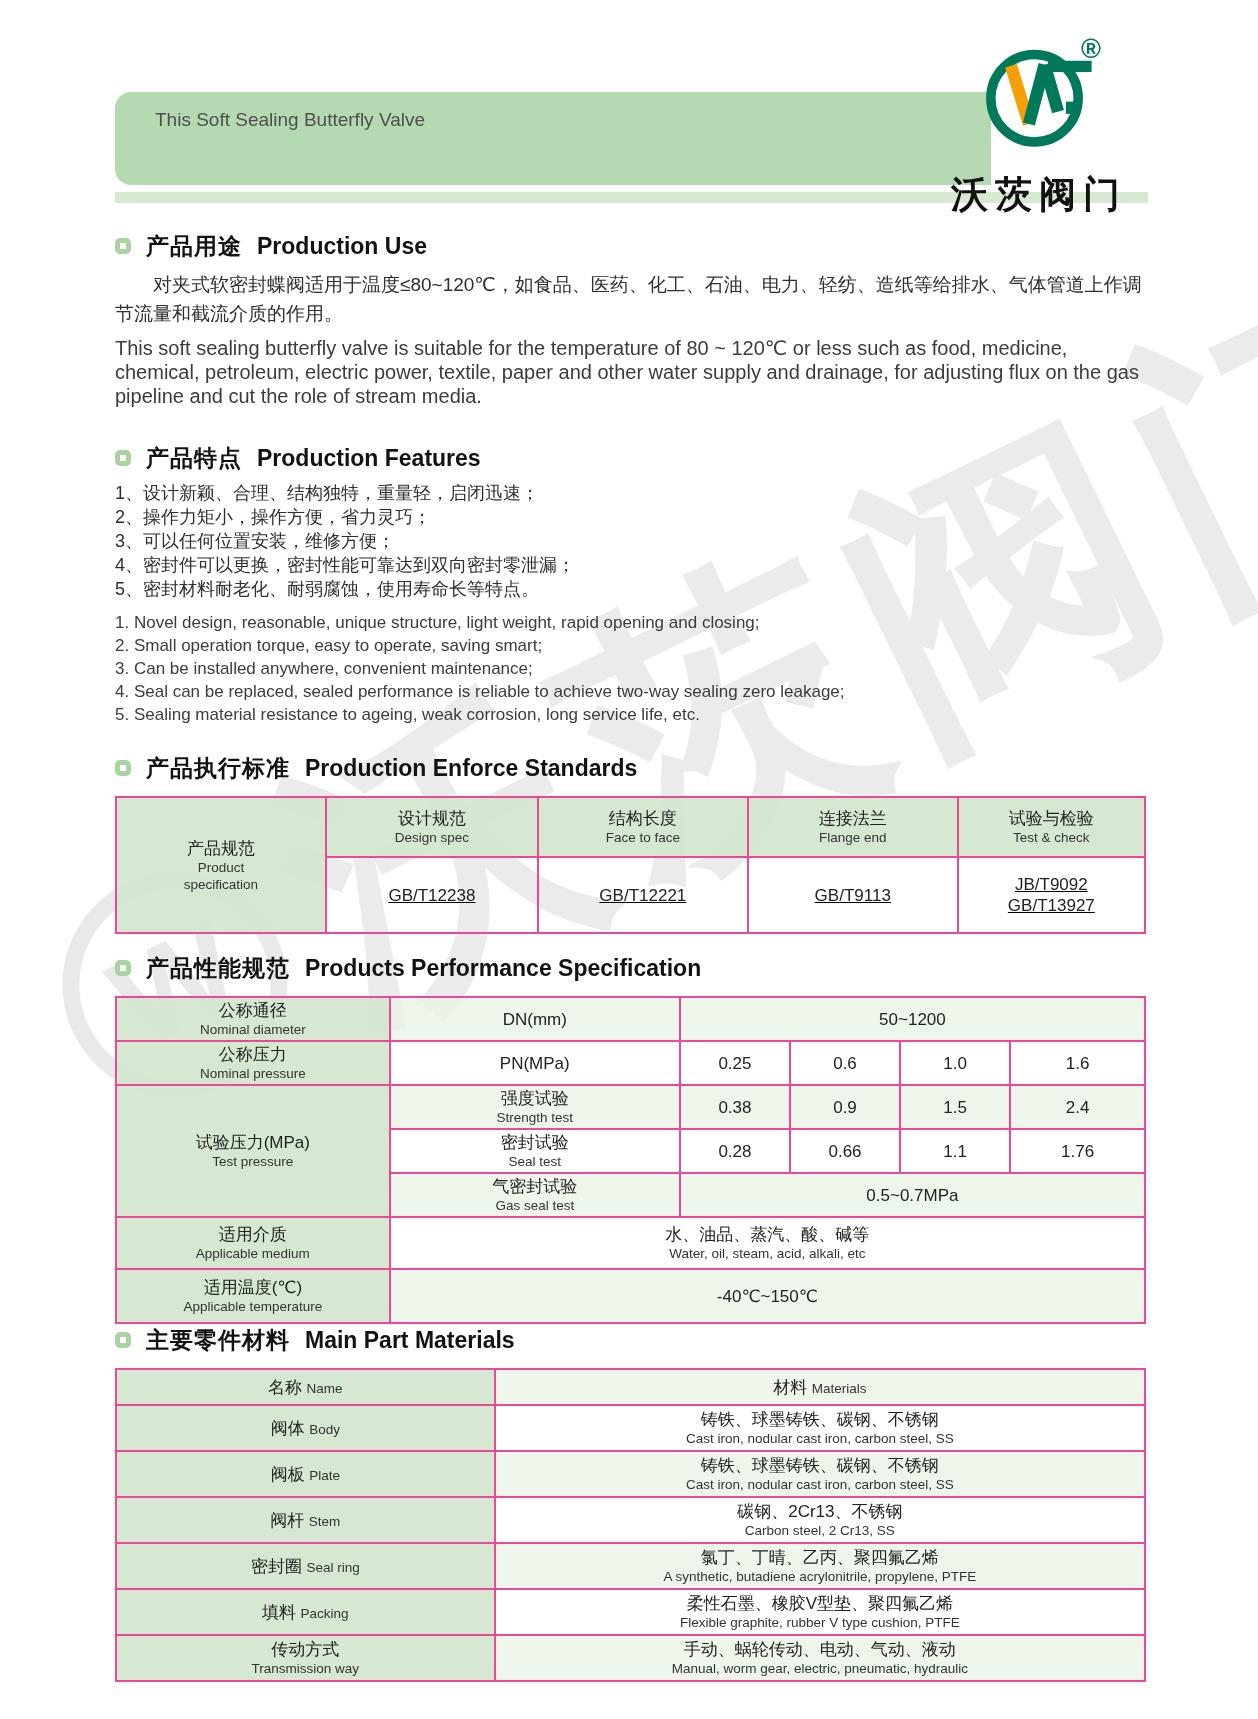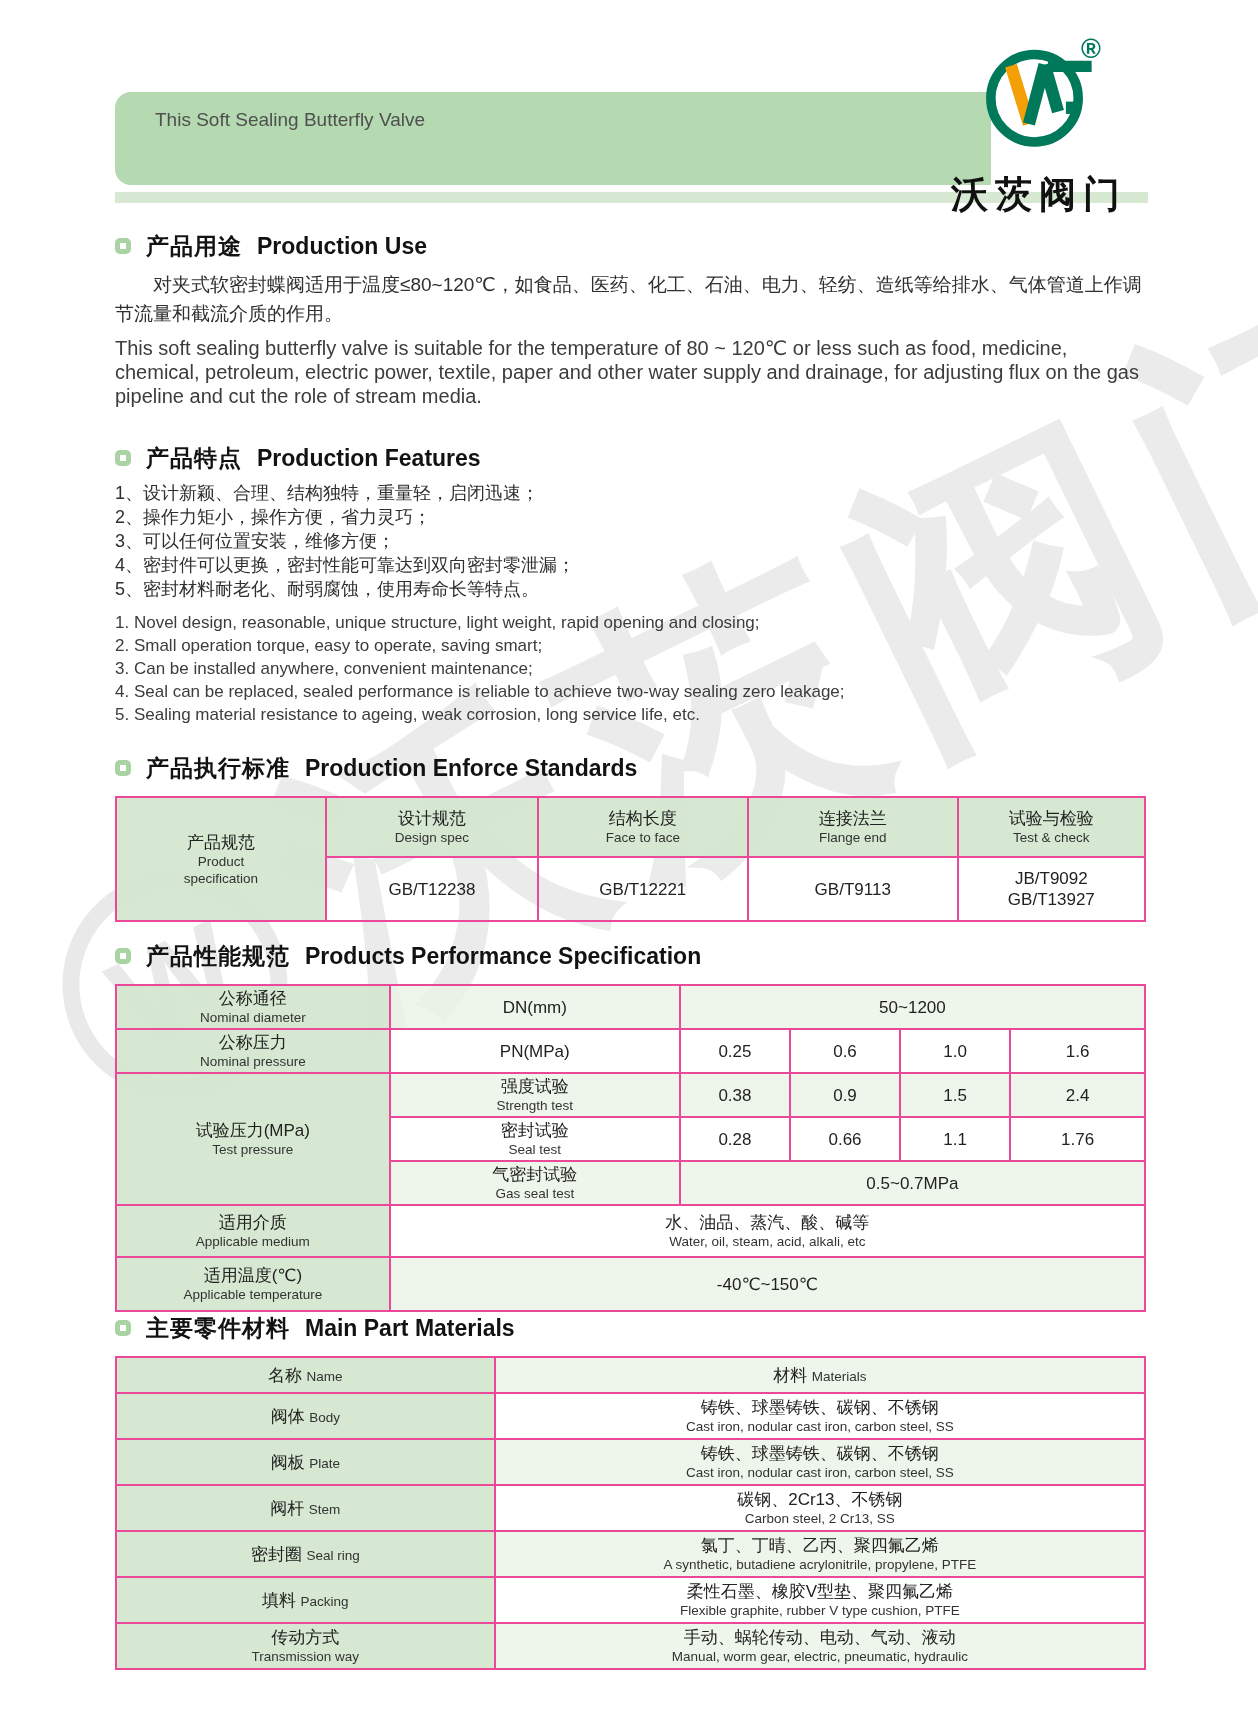--- a/index.html
+++ b/index.html
@@ -55,21 +55,21 @@
   table.t { width:100%; border-collapse:collapse; table-layout:fixed; margin-top:14px; }
   table.t td { border:2px solid #ec4899; text-align:center; vertical-align:middle; padding:2px 4px; }
   .bg-green { background:rgba(211,230,205,0.92); }
   .bg-tint  { background:rgba(234,244,230,0.80); }
   .bg-white { background:transparent; }
   .czh { font-size:17px; color:#222; line-height:21px; }
   .cen { font-size:13.5px; color:#333; line-height:17px; }
   .cval { font-size:17px; color:#222; line-height:21px; }
   .narrow-en { width:104px; margin:0 auto; }
 
-  tr.h60 { height:60px; } tr.h64 { height:64px; }
+  tr.h60 { height:60px; } tr.h64 { height:76px;text-decoration:underline; }
   tr.h42 { height:42px; } tr.h40 { height:40px; } tr.h44 { height:44px; }
   tr.h52 { height:52px;padding-left:40px; } tr.h54 { height:54px; } tr.h48 { height:36px; } tr.h46 { height:46px; }
 
   .inline-label .czh, .inline-label .cen { display:inline; }
 </style>
 </head>
 <body>
 
 <div class="page">
 

